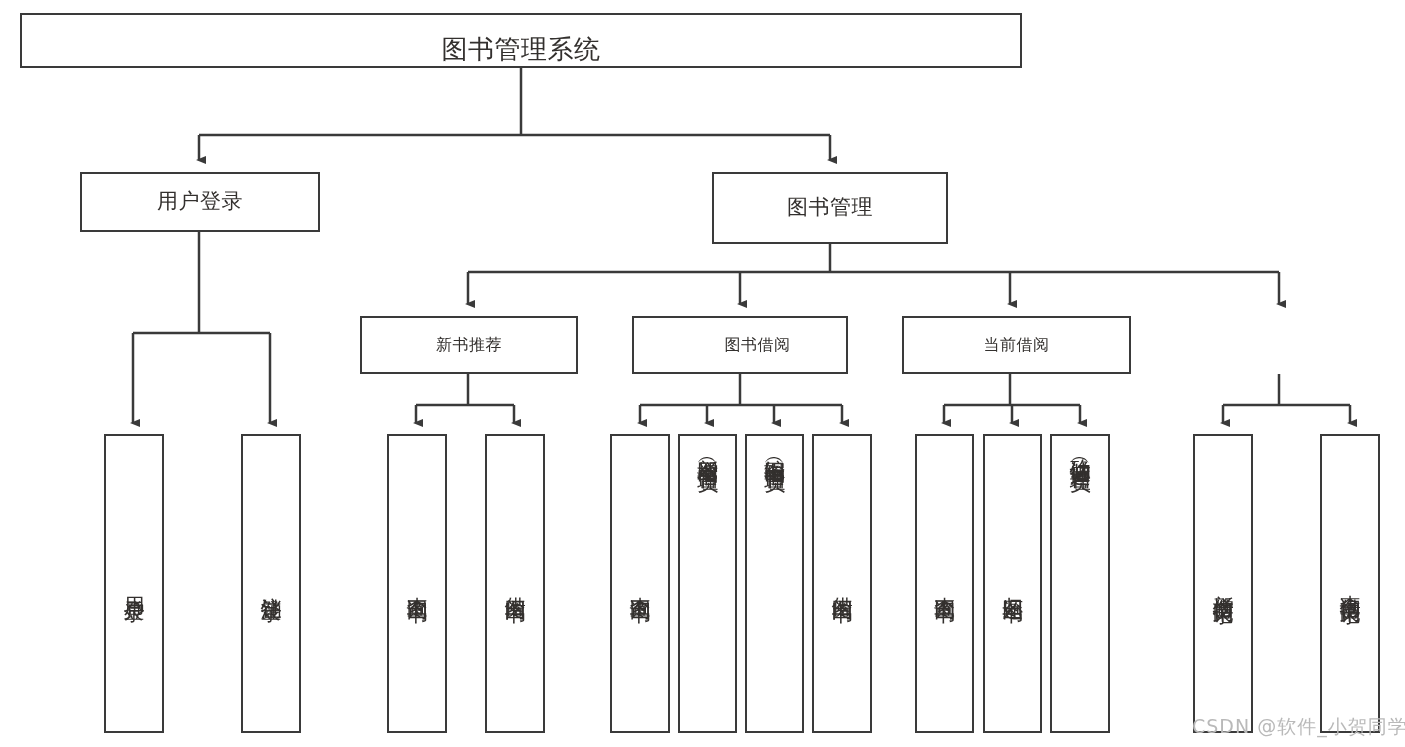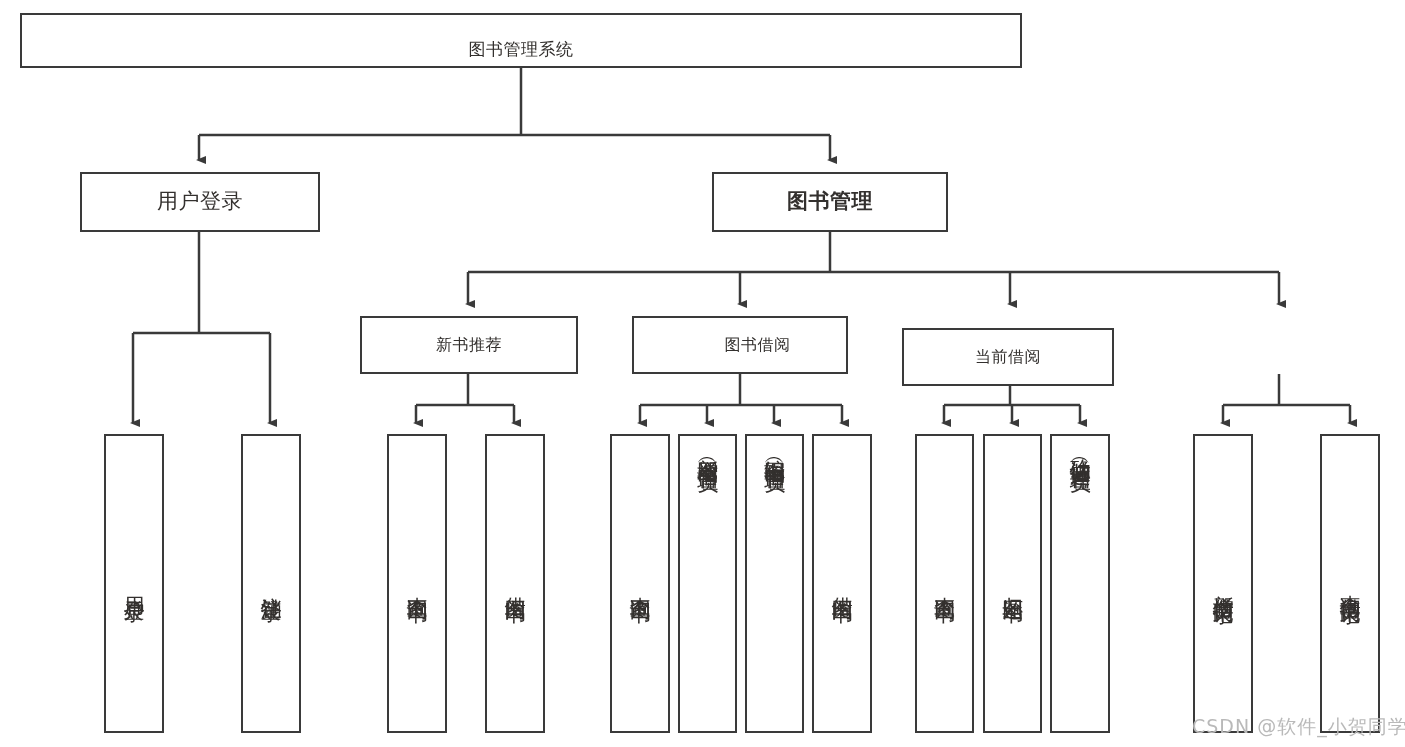--- a/index.html
+++ b/index.html
@@ -37,21 +37,21 @@
     justify-content: center;
     text-align: center;
   }
   .node .label {
     font-size: 21px;
     line-height: 1.1;
     color: #33302e;
     letter-spacing: 0.5px;
     white-space: nowrap;
   }
-  .node.root .label { font-size: 17px; margin-top: 18px; }
+  .node.root .label { font-size: 26px; margin-top: 18px; }
   .node.level1 .label { font-size: 21px; }
   .node.level2 .label { font-size: 16px; }
 
   
   .leaf {
     position: absolute;
     box-sizing: border-box;
     border: 2px solid #3a3a3a;
     background: #ffffff;
     display: flex;
@@ -133,31 +133,31 @@
     </g>
   </svg>
 
   <div class="node root" style="left:20px; top:13px; width:1002px; height:55px;">
     <span class="label">图书管理系统</span>
   </div>
 
   <div class="node level1" style="left:80px; top:172px; width:240px; height:60px;">
     <span class="label">用户登录</span>
   </div>
-  <div class="node level1" style="left:712px; top:172px; width:236px; height:60px;font-weight:bold;">
+  <div class="node level1" style="left:712px; top:172px; width:236px; height:72px;">
     <span class="label">图书管理</span>
   </div>
 
   <div class="node level2" style="left:360px; top:316px; width:218px; height:58px;">
     <span class="label">新书推荐</span>
   </div>
   <div class="node level2" style="left:632px; top:316px; width:216px; height:58px;padding-left:35px;">
     <span class="label">图书借阅</span>
   </div>
-  <div class="node level2" style="left:902px; top:328px; width:212px; height:58px;">
+  <div class="node level2" style="left:902px; top:316px; width:229px; height:58px;">
     <span class="label">当前借阅</span>
   </div>
 
   <div class="leaf center" style="left:104px; top:434px; width:60px; height:299px;">
     <span class="vlabel">用户登录</span>
   </div>
   <div class="leaf center" style="left:241px; top:434px; width:60px; height:299px;">
     <span class="vlabel">注销登录</span>
   </div>
 

